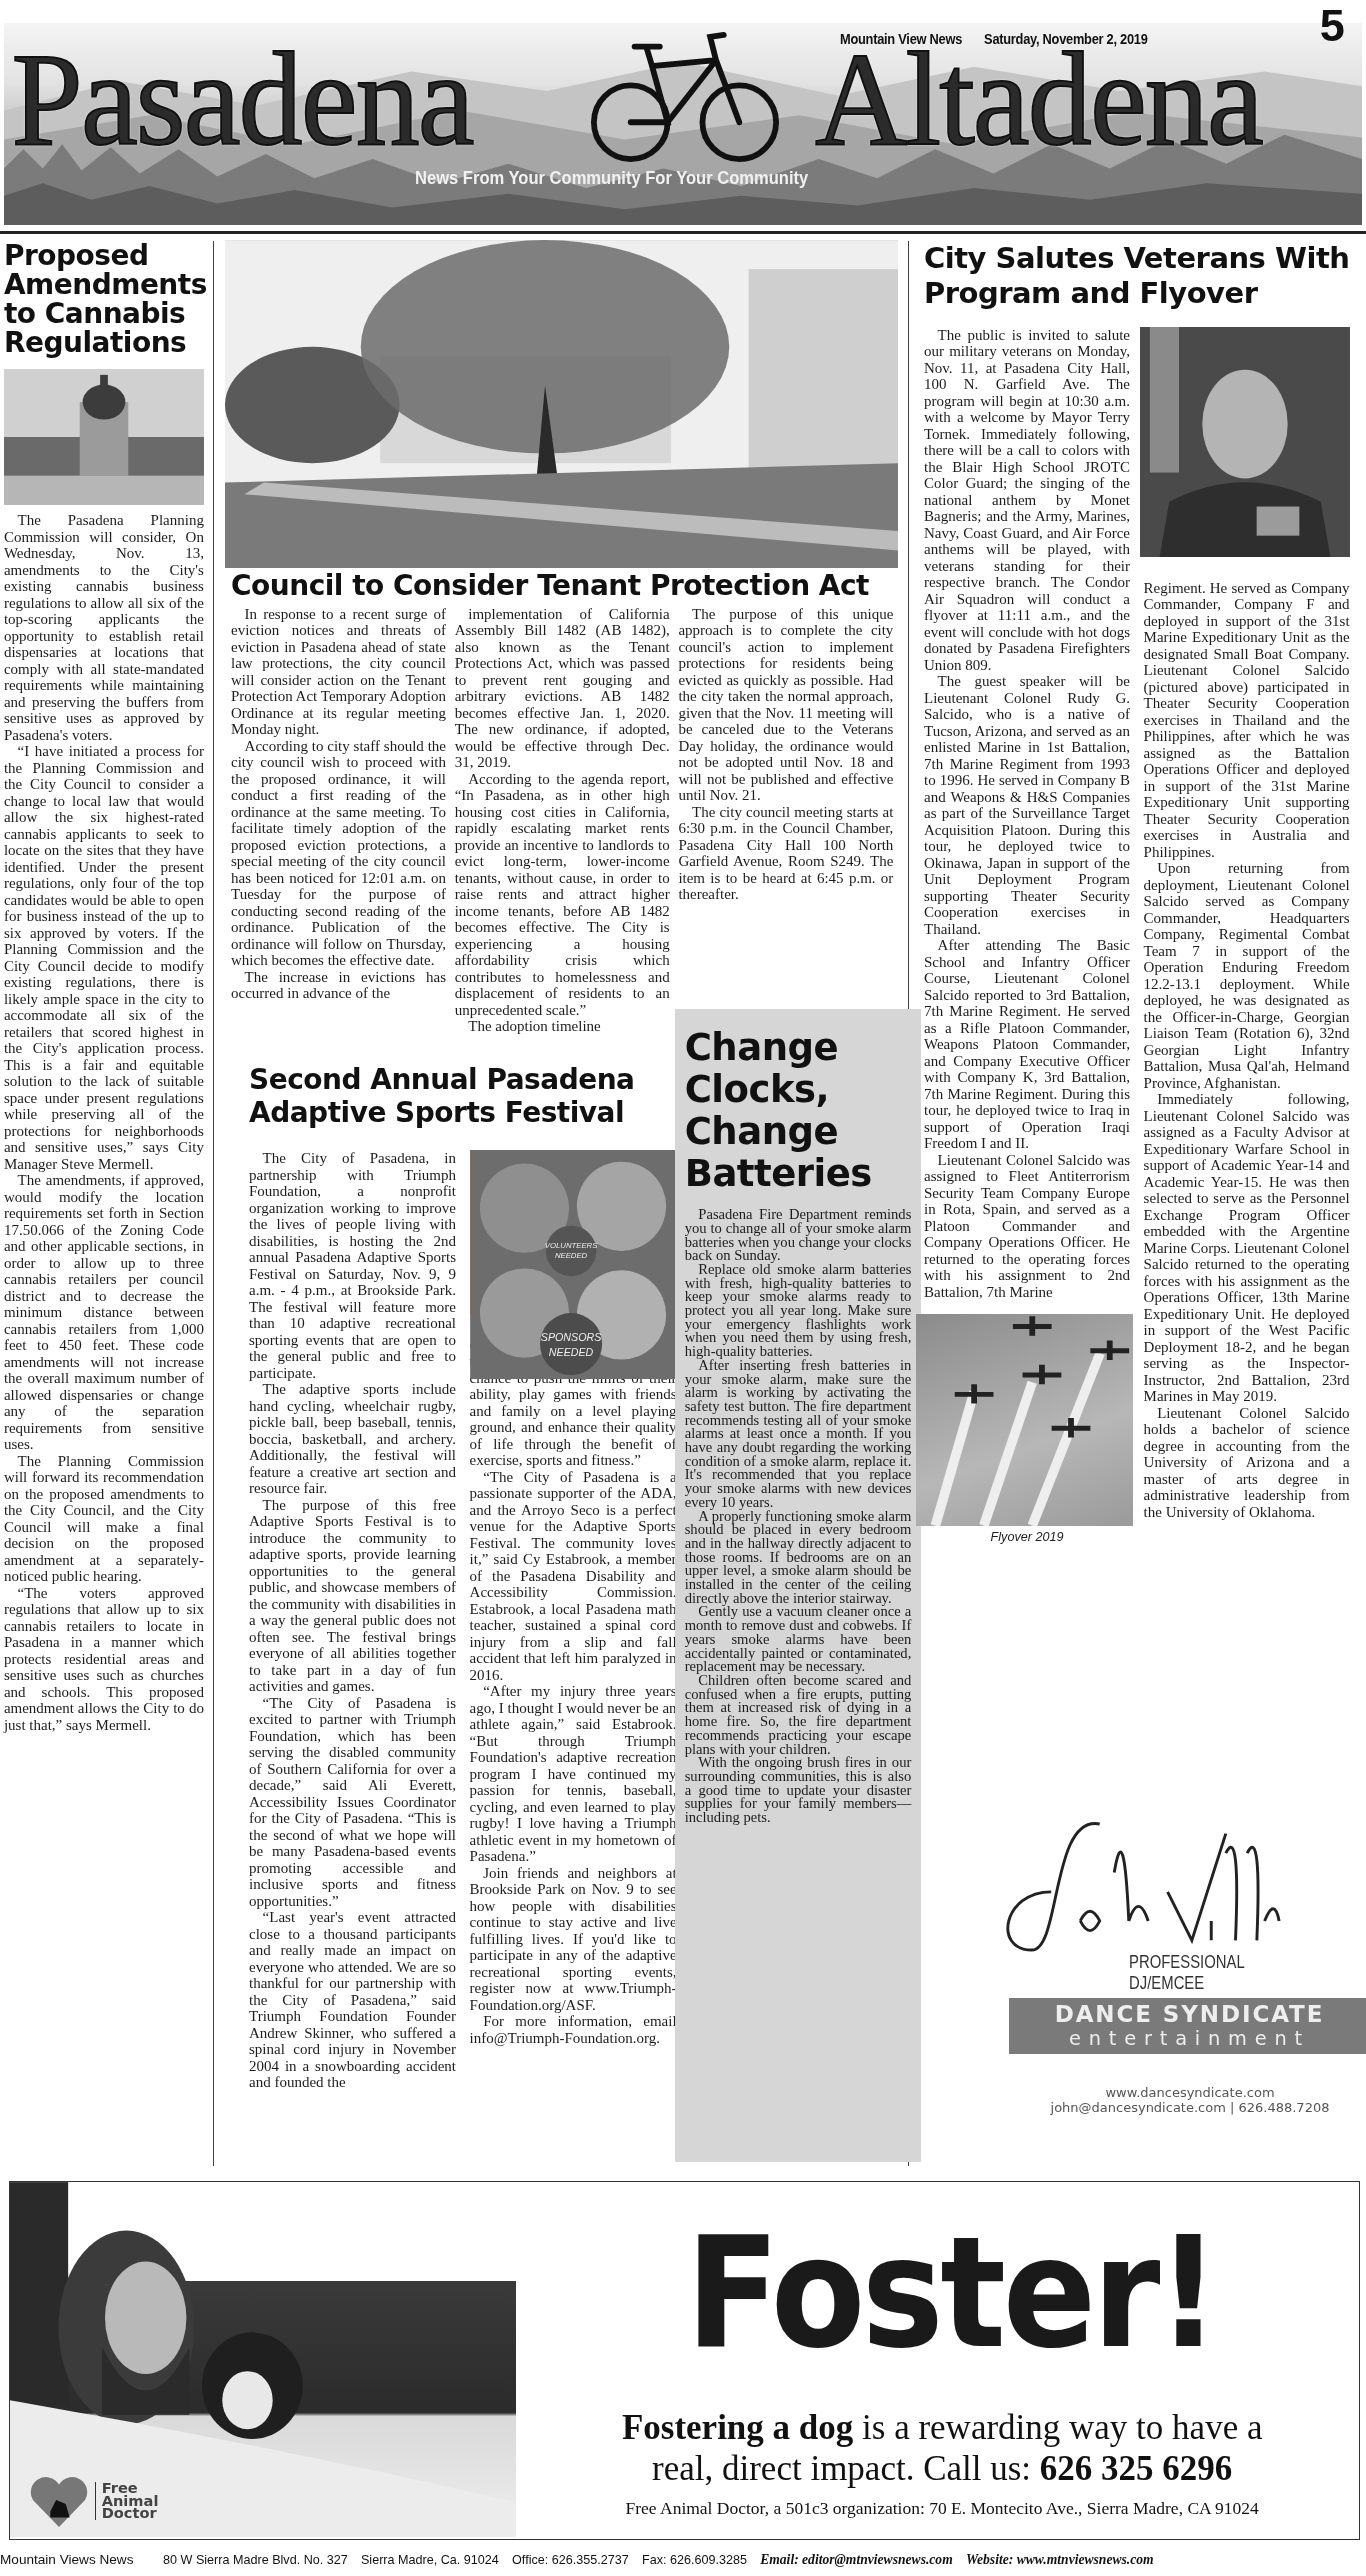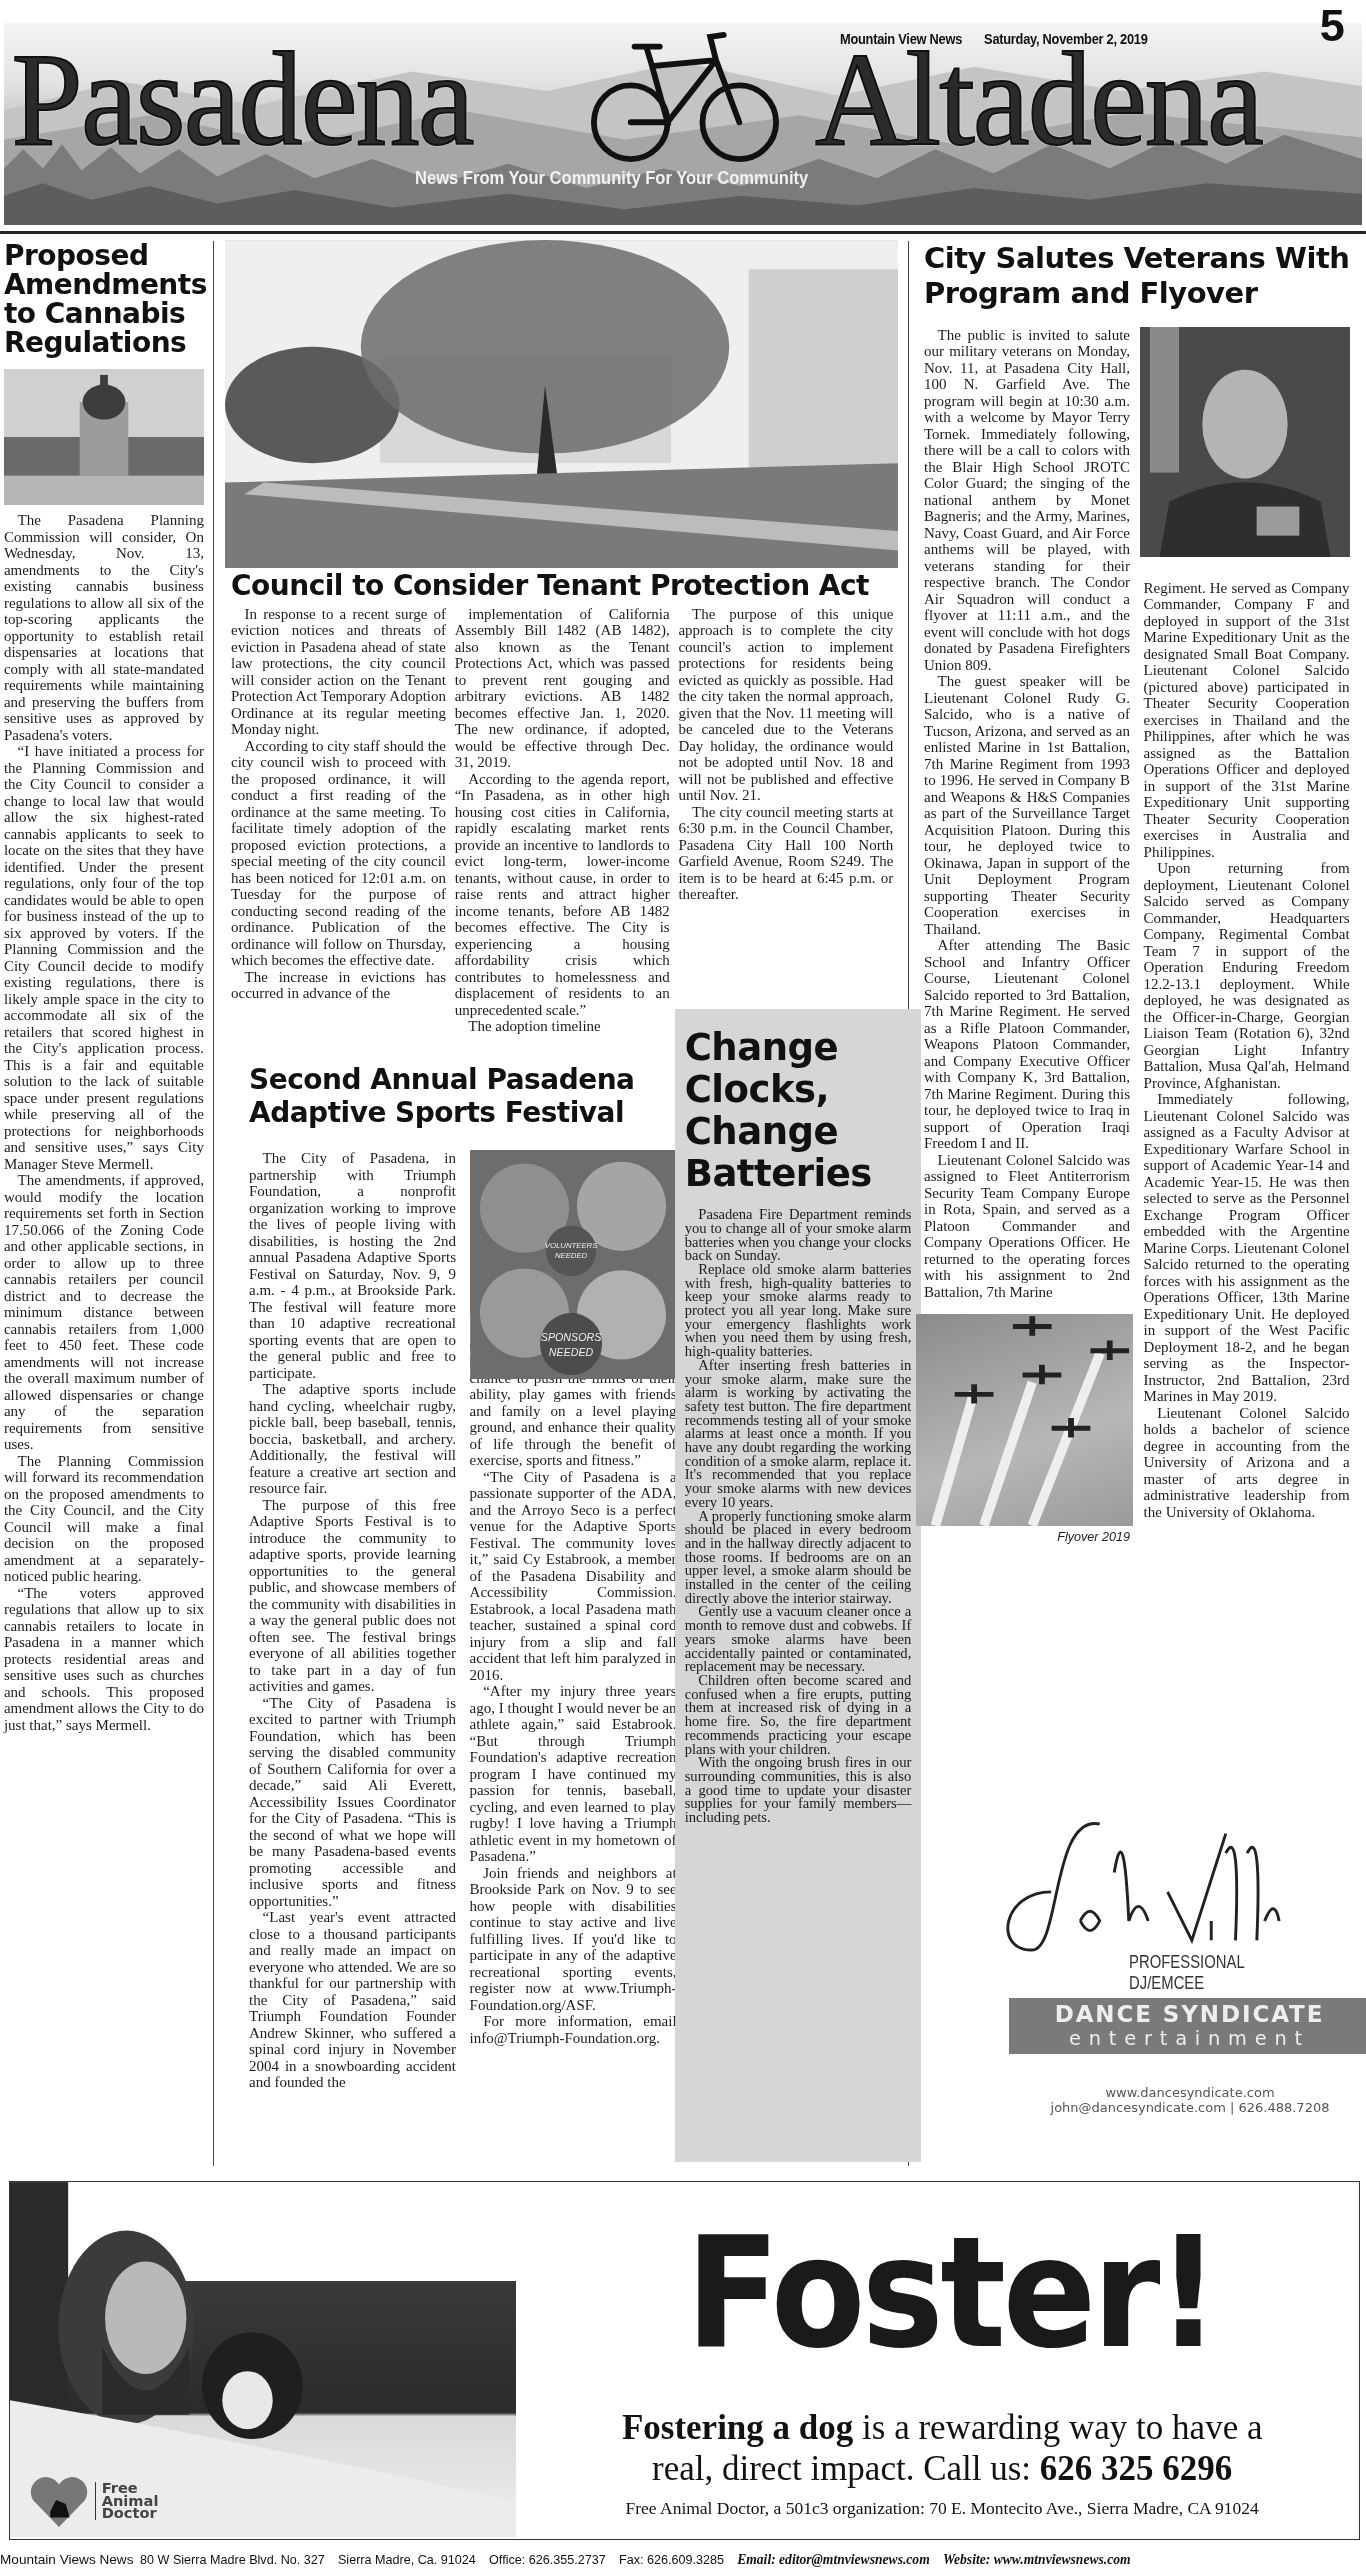--- a/index.html
+++ b/index.html
@@ -55,21 +55,21 @@
   #fire { left: 675px; top: 1009px; width: 246px; height: 1153px; background: #d6d6d6; padding: 17.5px 9.7px 9.7px 9.7px; }
   #fire .headline { font-size: 37px; line-height: 42px; margin-bottom: 13.6px; }
   #fire .body-text { font-size: 14.6px; line-height: 13.7px; }
 
   
   #veterans { left: 924px; top: 241px; width: 431px; }
   #veterans .headline { font-size: 29px; line-height: 35px; margin-bottom: 15.5px; }
   .vet-grid { display: grid; grid-template-columns: 206px 206px; column-gap: 13.6px; }
   .vet-photo { width: 210px; height: 230px; background: #5b5b5b; position: relative; margin-bottom: 23px; margin-left: -3.9px; }
   .fly-photo { width: 217px; height: 212px; background: linear-gradient(160deg, #8b8b8b, #b7b7b7 60%, #9a9a9a); position: relative; margin-top: 13.6px; margin-left: -7.8px; }
-  .caption { font-family: "Liberation Sans", sans-serif; font-style: italic; font-size: 12.6px; text-align: right; margin-top: 3.9px; }
+  .caption { font-family: "Liberation Sans", sans-serif; font-style: italic; font-size: 12.6px; text-align: center; margin-top: 3.9px; }
 
   
   #dj-ad { left: 974px; top: 1814px; width: 367px; height: 330px; }
   .dj-sig { position: absolute; left: 19.4px; top: 0; }
   .dj-sub { position: absolute; left: 155px; top: 138px; font-family: "Liberation Sans", sans-serif; font-size: 17.5px; color: #333; transform: scaleX(0.85); transform-origin: left; }
   .dj-box { position: absolute; left: 35px; top: 184px; width: 361px; height: 56px; background: #7a7a7a; color: #eee; text-align: center;
     font-family: "DejaVu Sans", sans-serif; }
   .dj-box .a { font-size: 23px; letter-spacing: 1.9px; font-weight: bold; line-height: 29px; margin-top: 1.9px; }
   .dj-box .b { font-size: 19.4px; letter-spacing: 7.8px; line-height: 19.4px; }
   .dj-contact { position: absolute; left: 25px; top: 272px; width: 382px; text-align: center; font-family: "DejaVu Sans", sans-serif; font-size: 13px; color: #555; line-height: 14.6px; }
@@ -81,21 +81,21 @@
   .fad-text { font-family: "DejaVu Sans", sans-serif; font-weight: bold; font-size: 14.6px; line-height: 12.6px; color: #444; border-left: 1px solid #333; padding-left: 5.8px; margin-left: 5.8px; }
   .foster-big { position: absolute; left: 543px; top: 29px; width: 796px; text-align: center; font-family: "DejaVu Sans", sans-serif; font-weight: bold; font-size: 153px; line-height: 165px; letter-spacing: -3.9px; transform: scaleX(0.9); }
   .foster-line { position: absolute; left: 520px; width: 825px; text-align: center; font-family: "Liberation Serif", serif; color: #111; }
   .foster-line.l1 { top: 226px; font-size: 35px; }
   .foster-line.l2 { top: 267px; font-size: 35px; }
   .foster-line.l3 { top: 316px; font-size: 17.5px; }
   .foster-line b { font-weight: bold; }
 
   
   .footer { position: absolute; left: 0; top: 2552px; width: 1366px; height: 21.3px; font-family: "Liberation Sans", sans-serif; font-size: 12.6px; color: #111; white-space: nowrap; }
-  .footer .pub { font-size: 13.6px; margin-right: 3px; }
+  .footer .pub { font-size: 13.6px; margin-right: 26px; }
   .footer .seg { margin-right: 9.7px; }
   .footer .em { font-family: "Liberation Serif", serif; font-style: italic; font-weight: bold; font-size: 13.6px; margin-right: 9.7px; }
 </style>
 </head>
 <body>
 
 <header class="masthead">
   <div class="mast-bg">
     <svg width="1358" height="202" viewBox="0 0 1400 208">
       <path d="M0 90 L120 60 L260 85 L420 50 L560 70 L700 40 L860 75 L1000 45 L1150 70 L1300 50 L1400 65 L1400 208 L0 208Z" fill="#c4c4c4"></path>

